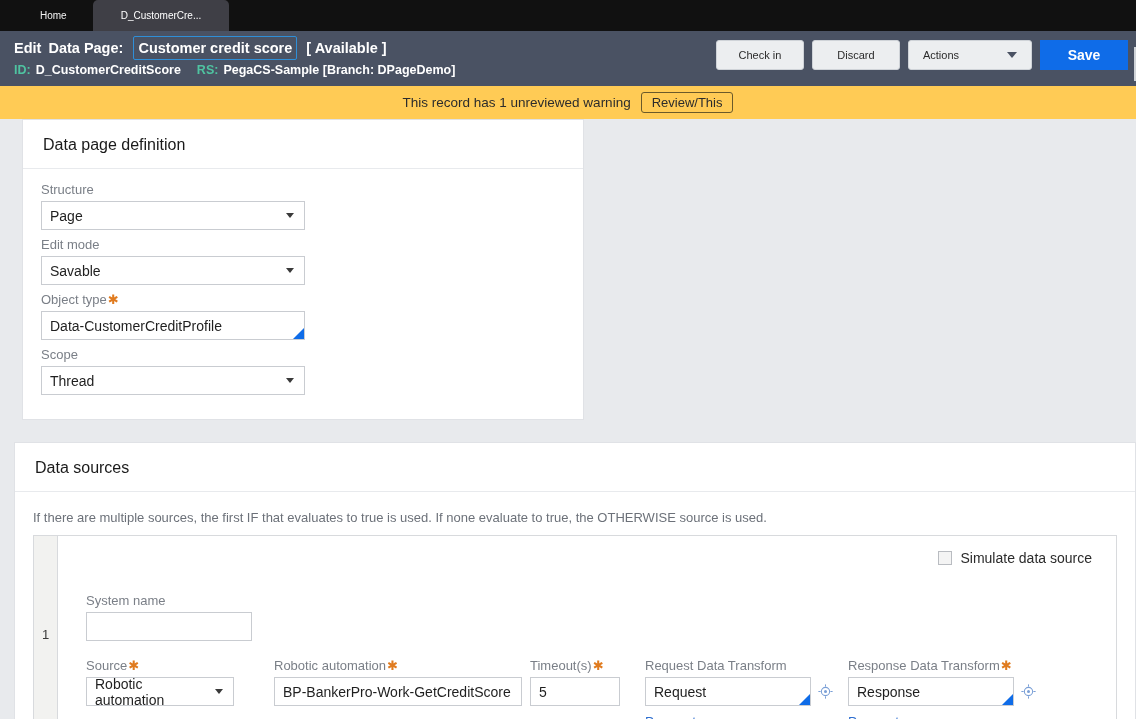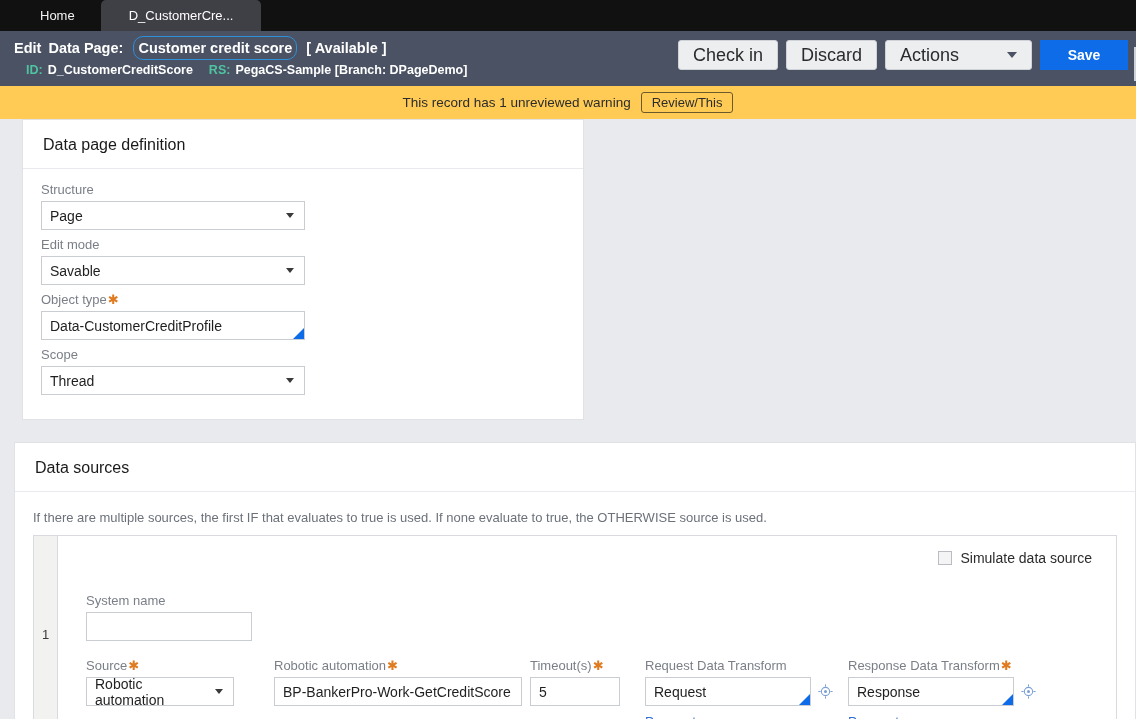--- a/index.html
+++ b/index.html
@@ -19,21 +19,21 @@
     display: flex;
     align-items: flex-end;
     padding-left: 14px;
     position: relative;
   }
   .tab {
     height: 31px;
     display: flex;
     align-items: center;
     padding: 0 22px;
-    font-size: 13px;
+    font-size: 10px;
     color: #f2f2f2;
     cursor: pointer;
     white-space: nowrap;
   }
   .tab.home { padding: 0 26px; }
   .tab.active {
     background: #3f3f46;
     border-top-left-radius: 5px;
     border-top-right-radius: 5px;
     color: #ffffff;
@@ -51,53 +51,52 @@
     font-size: 14.5px;
     font-weight: bold;
     color: #ffffff;
     line-height: 22px;
     white-space: nowrap;
   }
   .hdr-line1 .lbl { margin-right: 3px; }
   .hdr-name {
     display: inline-block;
     border: 1px solid #2f8fd8;
-    border-radius: 10px;
+    border-radius: 2px;
     padding: 0px 4px;
     margin: 0 3px 0 3px;
     background: transparent;
   }
   .hdr-avail { font-weight: bold; color: #ffffff; margin-left: 2px; }
   .hdr-line2 {
     font-size: 12.5px;
     line-height: 19px;
     font-weight: bold;
     white-space: nowrap;
     margin-top: 1px;
-    margin-left: 12px;
   }
   .hdr-key { color: #4fc3a1; margin-right: 5px; }
   .hdr-val { color: #ffffff; margin-right: 16px; }
 
   .hdr-actions {
     position: absolute;
     top: 9px; right: 0px;
     display: flex;
     align-items: center;
     gap: 8px;
   }
   .btn {
     height: 30px;
     min-width: 88px;
     padding: 0 14px;
     border: 1px solid #cfd3d8;
     border-radius: 3px;
     background: #eceef0;
     color: #2b2b2b;
-    font-size: 18px;
+    font-size: 11px;
     font-family: "Liberation Sans", sans-serif;
     cursor: pointer;
     display: inline-flex;
     align-items: center;
     justify-content: center;
     gap: 8px;
   }
   .btn.wide { min-width: 100px; gap: 48px; }
   .btn-save {
     height: 30px;

